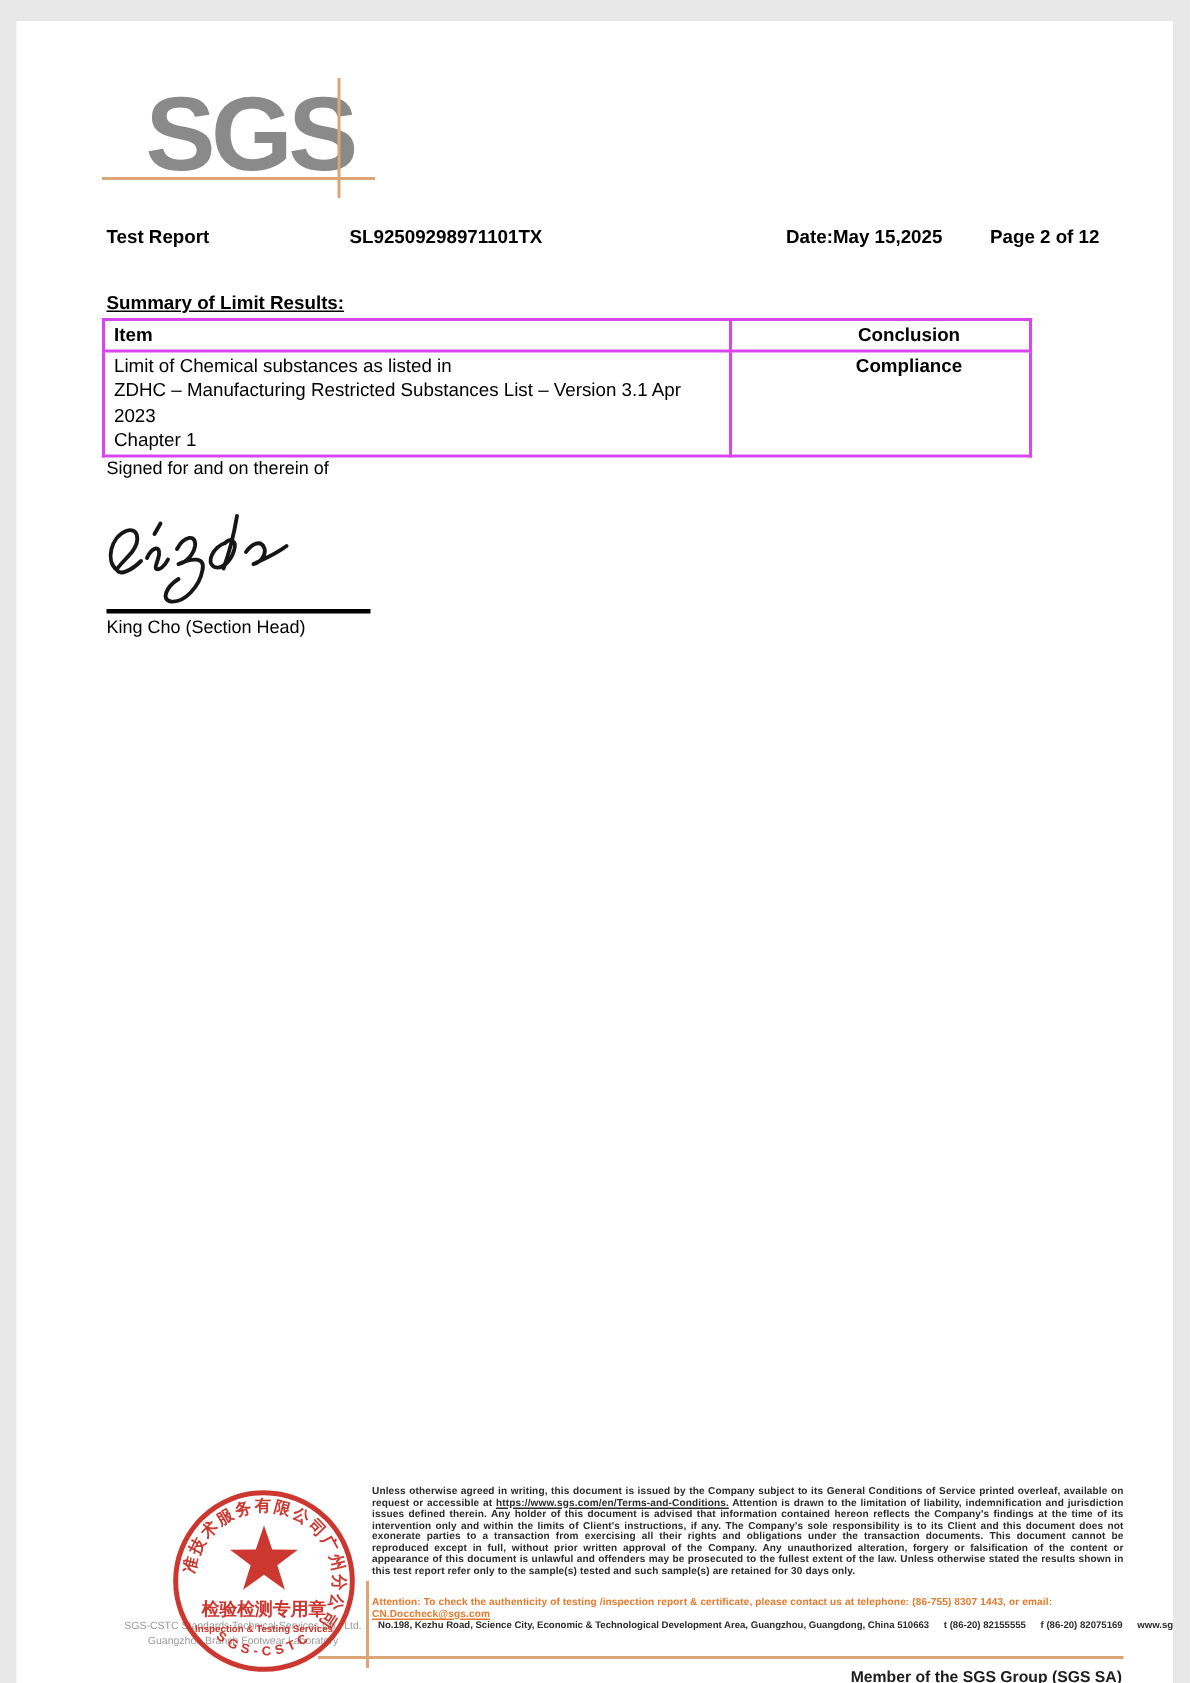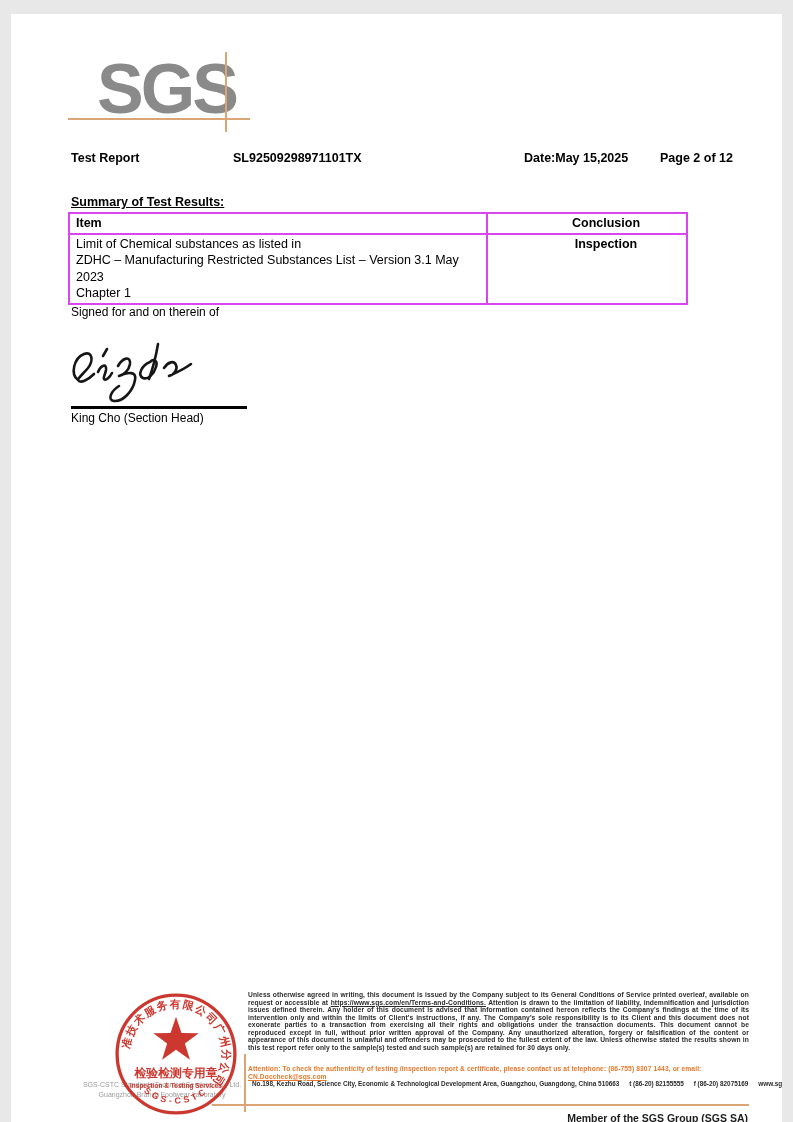--- a/index.html
+++ b/index.html
@@ -83,37 +83,37 @@
 
   <div class="abs logo-text">SGS</div>
   <div class="abs logo-hline"></div>
   <div class="abs logo-vline"></div>
 
   <div class="abs hdr hdr-title">Test Report</div>
   <div class="abs hdr hdr-report">SL92509298971101TX</div>
   <div class="abs hdr hdr-date">Date:May 15,2025</div>
   <div class="abs hdr hdr-page">Page 2 of 12</div>
 
-  <div class="abs summary-heading">Summary of Test Results:</div>
+  <div class="abs summary-heading">Summary of Limit Results:</div>
 
   <table class="summary">
     <thead>
       <tr>
         <th>Item</th>
         <th class="conc">Conclusion</th>
       </tr>
     </thead>
     <tbody>
       <tr>
         <td>
           <div>Limit of Chemical substances as listed in</div>
-          <div>ZDHC – Manufacturing Restricted Substances List – Version 3.1 May 2023</div>
+          <div>ZDHC – Manufacturing Restricted Substances List – Version 3.1 Apr 2023</div>
           <div>Chapter 1</div>
         </td>
-        <td class="conc">Inspection</td>
+        <td class="conc">Compliance</td>
       </tr>
     </tbody>
   </table>
 
   <div class="abs signed-1">Signed for and on therein of</div>
 
   <svg class="abs sig-svg" width="160" height="72" viewBox="0 0 160 72">
     <g fill="none" stroke="#161616" stroke-width="2.6" stroke-linecap="round" stroke-linejoin="round">
       <path d="M12,46 C4,40 8,24 18,20 C26,17 28,26 22,34 C17,40 12,44 12,46 C14,50 22,46 28,40"></path>
       <path d="M32,38 c3,-7 9,-9 8,-2 c-1,5 -3,8 -2,9 c2,2 6,-2 8,-6"></path>

